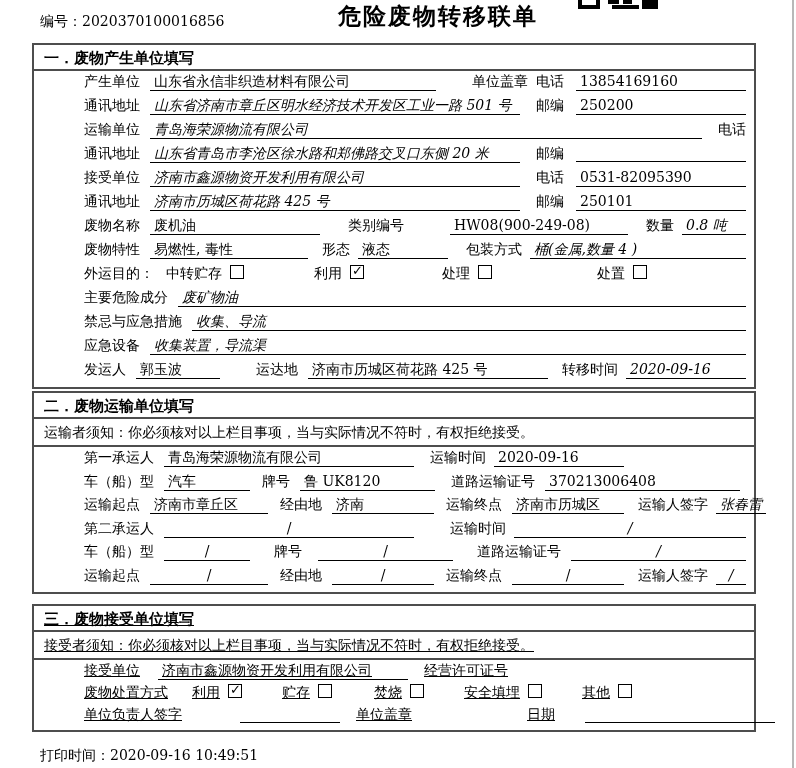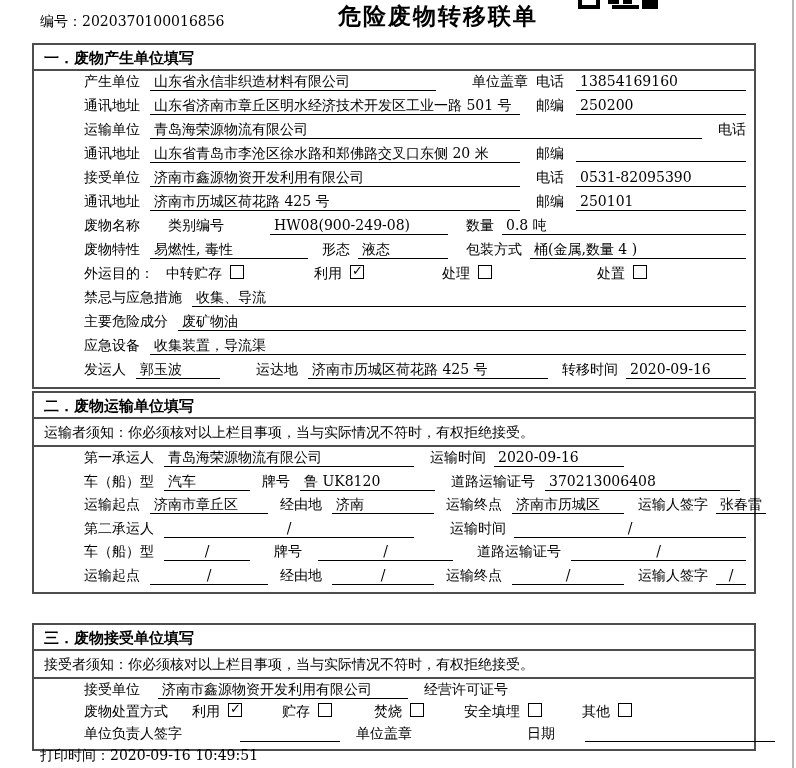--- a/index.html
+++ b/index.html
@@ -6,31 +6,31 @@
   .page{position:relative;width:796px;height:768px;background:#fff;overflow:hidden;
         font-family:"DejaVu Serif","Liberation Serif",serif;font-size:14px;color:#000;}
   .right-edge{position:absolute;top:0;right:2px;width:2px;height:768px;background:#b8b8b8;}
   .serial{position:absolute;left:40px;top:13px;white-space:nowrap;}
   .doc-title{position:absolute;left:0;top:1px;width:100%;box-sizing:border-box;padding-left:80px;
              text-align:center;font-family:"Liberation Sans","DejaVu Sans",sans-serif;
              font-weight:bold;font-size:23px;letter-spacing:2px;}
   .qr{position:absolute;left:578px;top:0;width:80px;height:9px;}
   .qr i{position:absolute;background:#000;}
   .sec{position:absolute;left:32px;width:724px;border:2px solid #4d4d4d;box-sizing:border-box;background:#fff;}
-  #sec1{top:43px;} #sec2{top:391px;} #sec3{top:623px;}
+  #sec1{top:43px;} #sec2{top:391px;} #sec3{top:604px;text-decoration:underline;}
   .hd{font-family:"Liberation Sans","DejaVu Sans",sans-serif;font-weight:bold;font-size:15px;
       line-height:19px;padding:3px 10px 2px;border-bottom:2px solid #4d4d4d;}
   .notice{padding:5px 10px 4px;border-bottom:2px solid #4d4d4d;line-height:17px;}
   .bd{padding:2px 8px 2px;}
   .row{display:flex;align-items:flex-start;white-space:nowrap;height:24px;line-height:17px;
        box-sizing:border-box;padding-bottom:3px;margin-left:42px;}
   #sec2 .row{height:23.5px;} #sec3 .row{height:22px;}
   .lbl{flex:none;}
   .u{border-bottom:1px solid #000;padding:0 4px;min-height:17px;box-sizing:border-box;flex:none;}
-  .fx{flex:1;}
+  .fx{flex:1;font-style:italic;}
   .c{text-align:center;}
   .cb{flex:none;display:inline-block;width:12px;height:12px;border:1px solid #000;
       position:relative;margin-left:8px;margin-bottom:2px;}
   .cb.checked::after{content:"\2713";position:absolute;left:1px;top:-4px;font-size:13px;
       font-family:"DejaVu Sans","Liberation Sans",sans-serif;}
   .footer{position:absolute;left:40px;top:747px;white-space:nowrap;}
 </style>
 </head>
 <body>
 
@@ -84,20 +84,21 @@
         <span class="u" style="width:170px;margin-left:12px">0531-82095390</span>
       </div>
       <div class="row">
         <span class="lbl">通讯地址</span>
         <span class="u fx" style="margin-left:10px;margin-right:16px">济南市历城区荷花路 425 号</span>
         <span class="lbl">邮编</span>
         <span class="u" style="width:170px;margin-left:12px">250101</span>
       </div>
       <div class="row">
         <span class="lbl">废物名称</span>
+        <span class="u" style="width:170px;margin-left:10px">废机油</span>
         <span class="lbl" style="margin-left:28px">类别编号</span>
         <span class="u" style="width:178px;margin-left:46px">HW08(900-249-08)</span>
         <span class="lbl" style="margin-left:18px">数量</span>
         <span class="u fx" style="margin-left:8px">0.8 吨</span>
       </div>
       <div class="row">
         <span class="lbl">废物特性</span>
         <span class="u" style="width:158px;margin-left:10px">易燃性, 毒性</span>
         <span class="lbl" style="margin-left:14px">形态</span>
         <span class="u" style="width:90px;margin-left:8px">液态</span>
@@ -109,26 +110,26 @@
         <span class="lbl" style="margin-left:12px">中转贮存</span>
         <span class="cb"></span>
         <span class="lbl" style="margin-left:70px">利用</span>
         <span class="cb checked"></span>
         <span class="lbl" style="margin-left:78px">处理</span>
         <span class="cb"></span>
         <span class="lbl" style="margin-left:105px">处置</span>
         <span class="cb"></span>
       </div>
       <div class="row">
+        <span class="lbl">主要危险成分</span>
+        <span class="u fx" style="margin-left:10px">废矿物油</span>
+      </div>
+      <div class="row">
         <span class="lbl">禁忌与应急措施</span>
         <span class="u fx" style="margin-left:10px">收集、导流</span>
-      </div>
-      <div class="row">
-        <span class="lbl">主要危险成分</span>
-        <span class="u fx" style="margin-left:10px">废矿物油</span>
       </div>
       <div class="row">
         <span class="lbl">应急设备</span>
         <span class="u fx" style="margin-left:10px">收集装置，导流渠</span>
       </div>
       <div class="row">
         <span class="lbl">发运人</span>
         <span class="u" style="width:84px;margin-left:10px">郭玉波</span>
         <span class="lbl" style="margin-left:36px">运达地</span>
         <span class="u" style="width:240px;margin-left:10px">济南市历城区荷花路 425 号</span>

